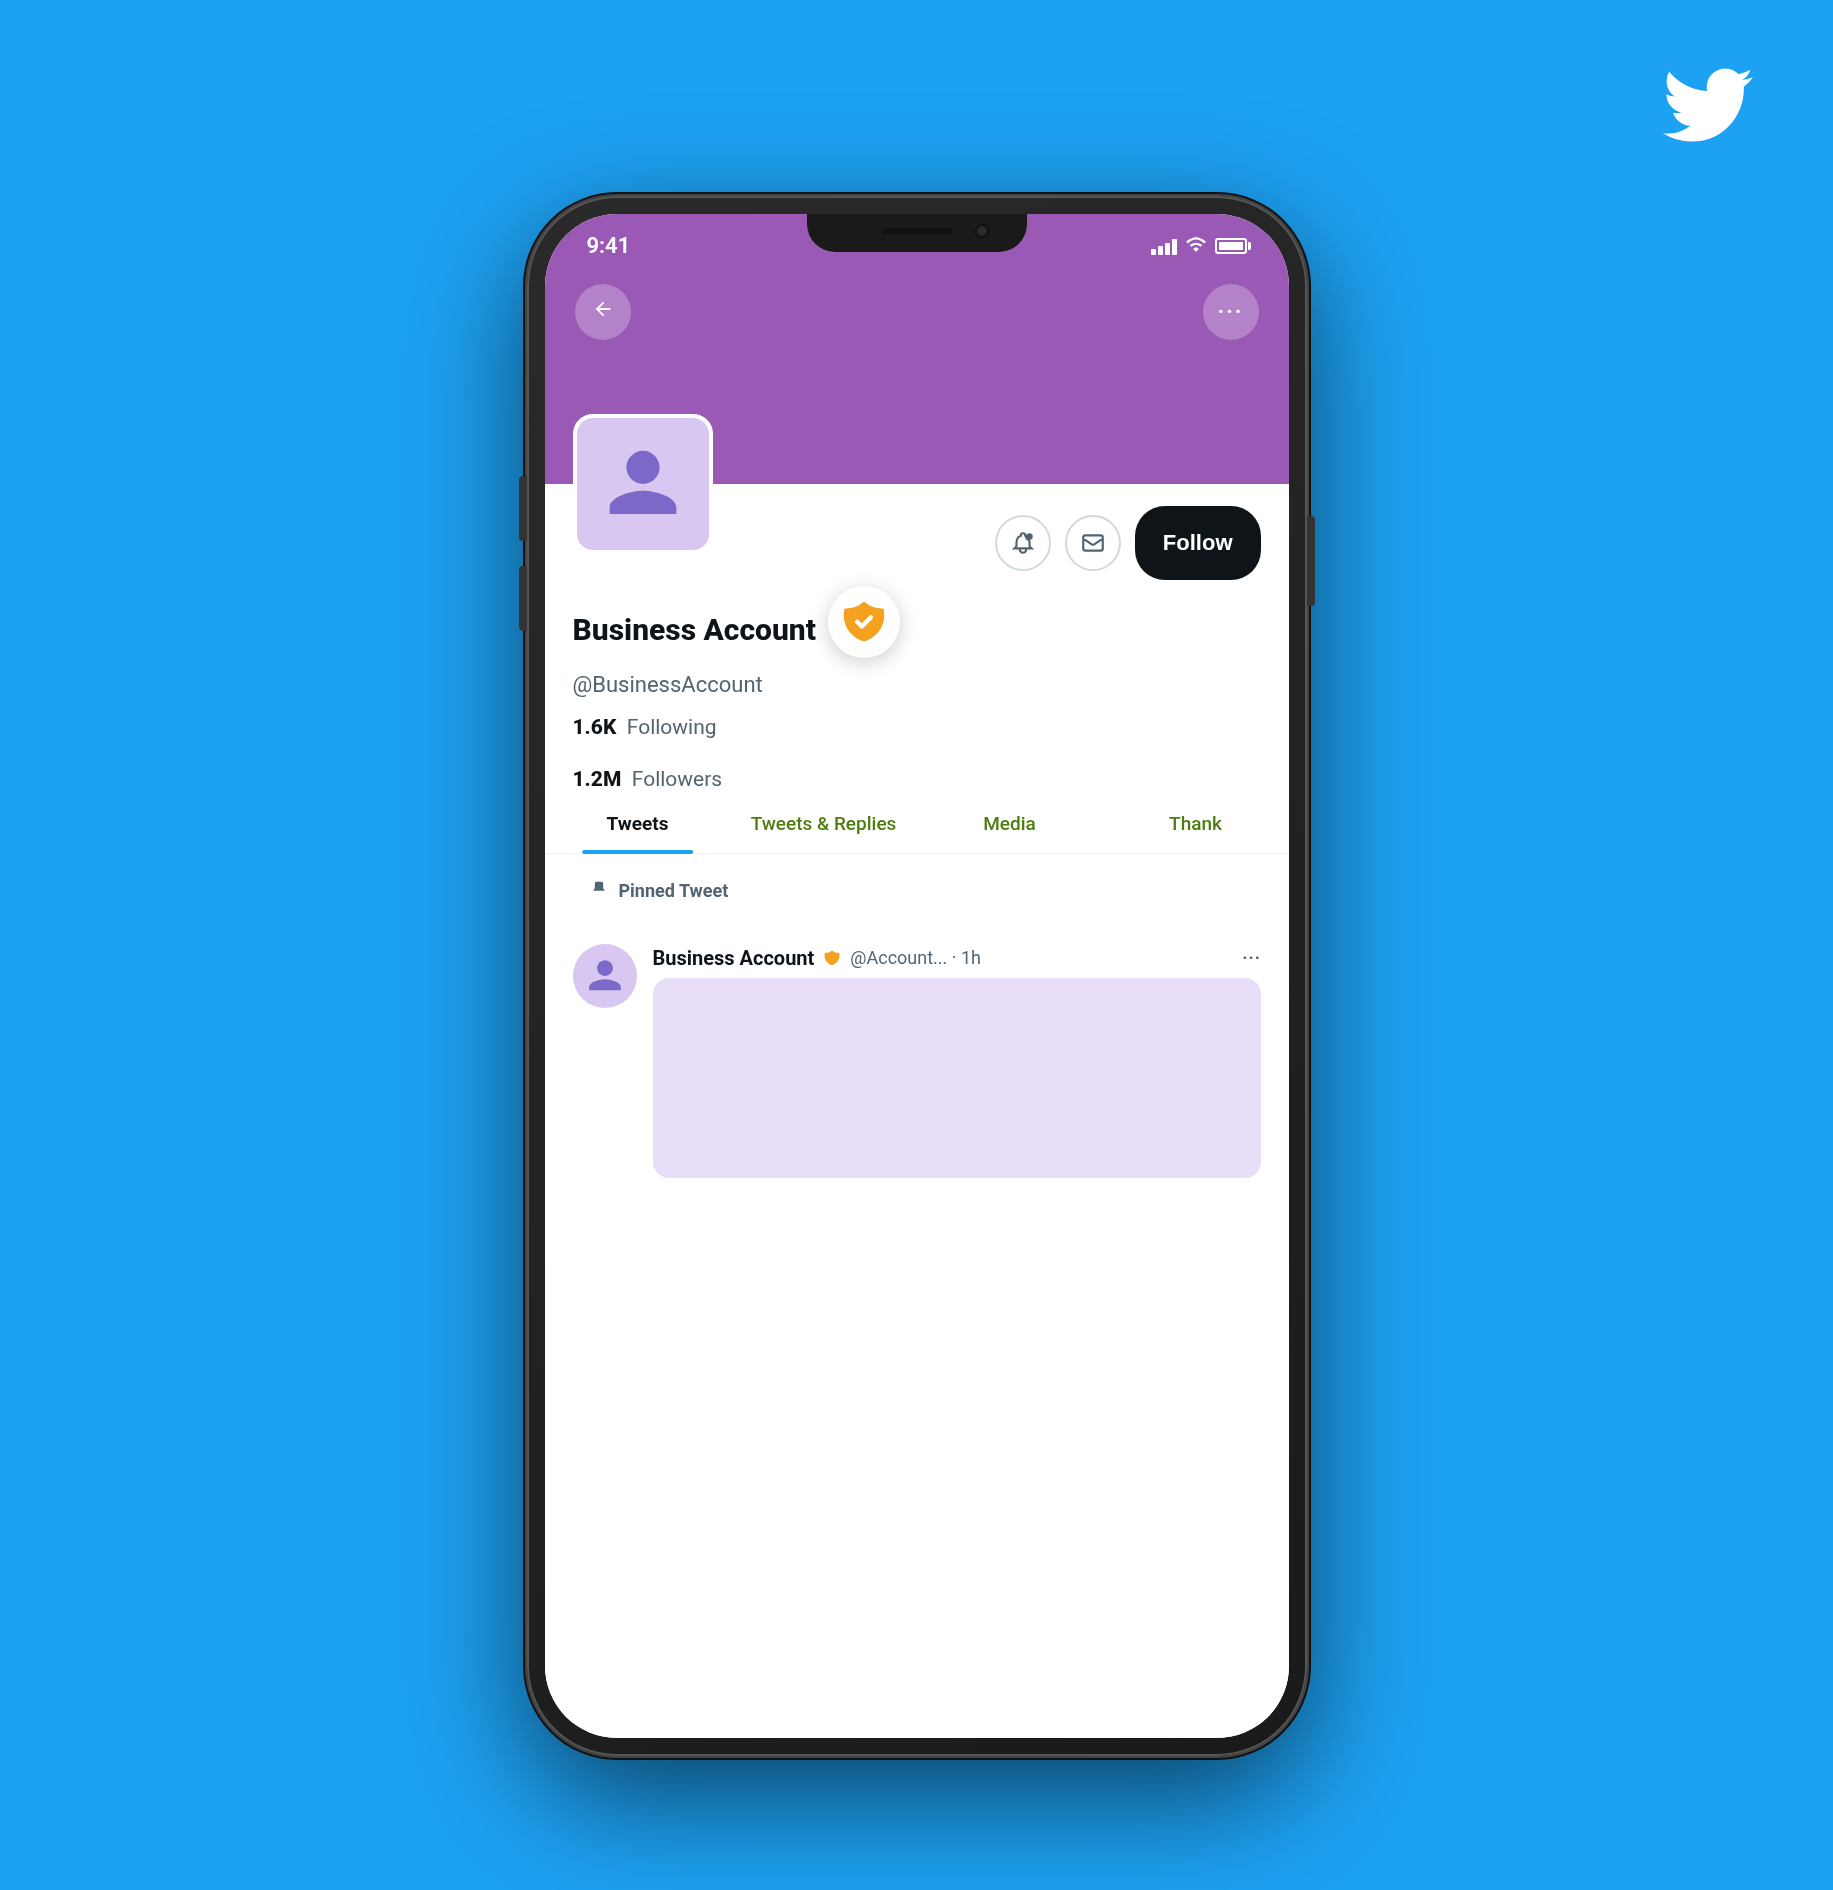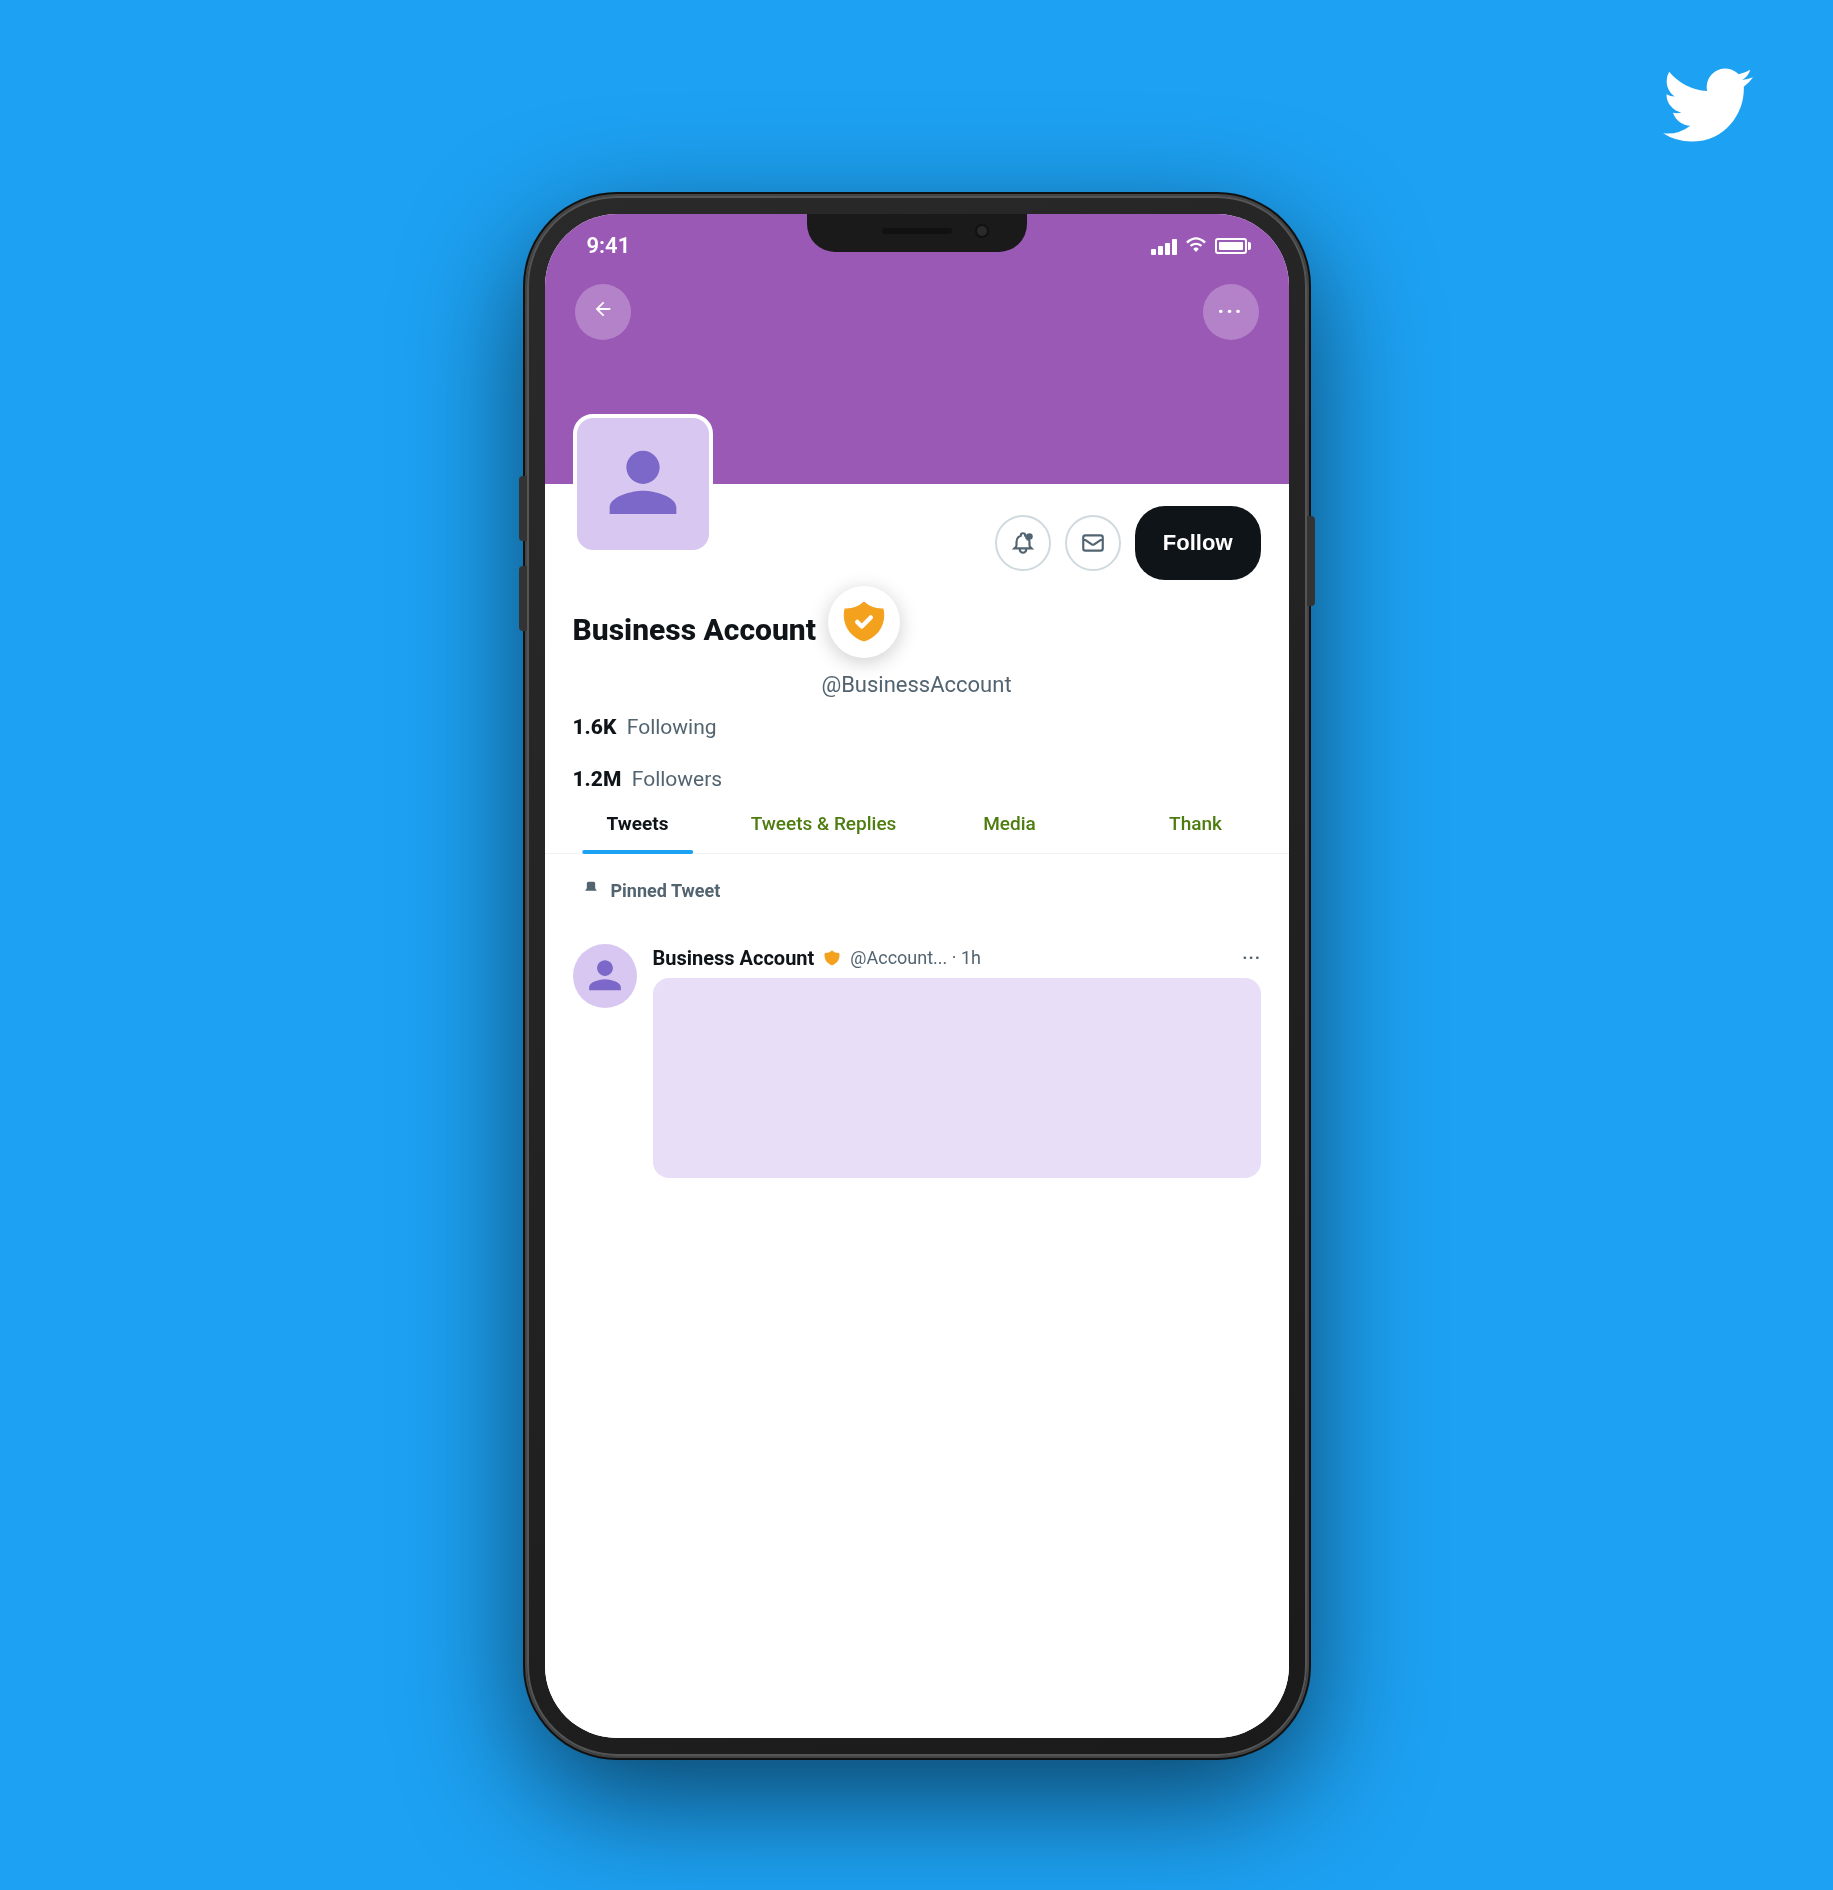--- a/index.html
+++ b/index.html
@@ -342,21 +342,20 @@
 
     .verified-badge {
       width: 54px;
       height: 54px;
     }
 
     .profile-handle {
       font-size: 22px;
       color: #536471;
       margin-bottom: 18px;
-      text-align: center;
     }
 
     .profile-stats {
       display: flex;
       gap: 28px;
       margin-bottom: 30px;
       flex-direction: column;
     }
 
     .stat-item {
@@ -404,21 +403,21 @@
       width: 60%;
       height: 4px;
       background: #1DA1F2;
       border-radius: 2px;
     }
 
     
     .pinned-section {
       position: absolute;
       top: 650px;
-      left: 8px;
+      left: 16px;
       right: 0;
       padding: 16px 28px 8px;
     }
 
     .pinned-label {
       display: flex;
       align-items: center;
       gap: 10px;
       color: #536471;
       font-size: 18px;

